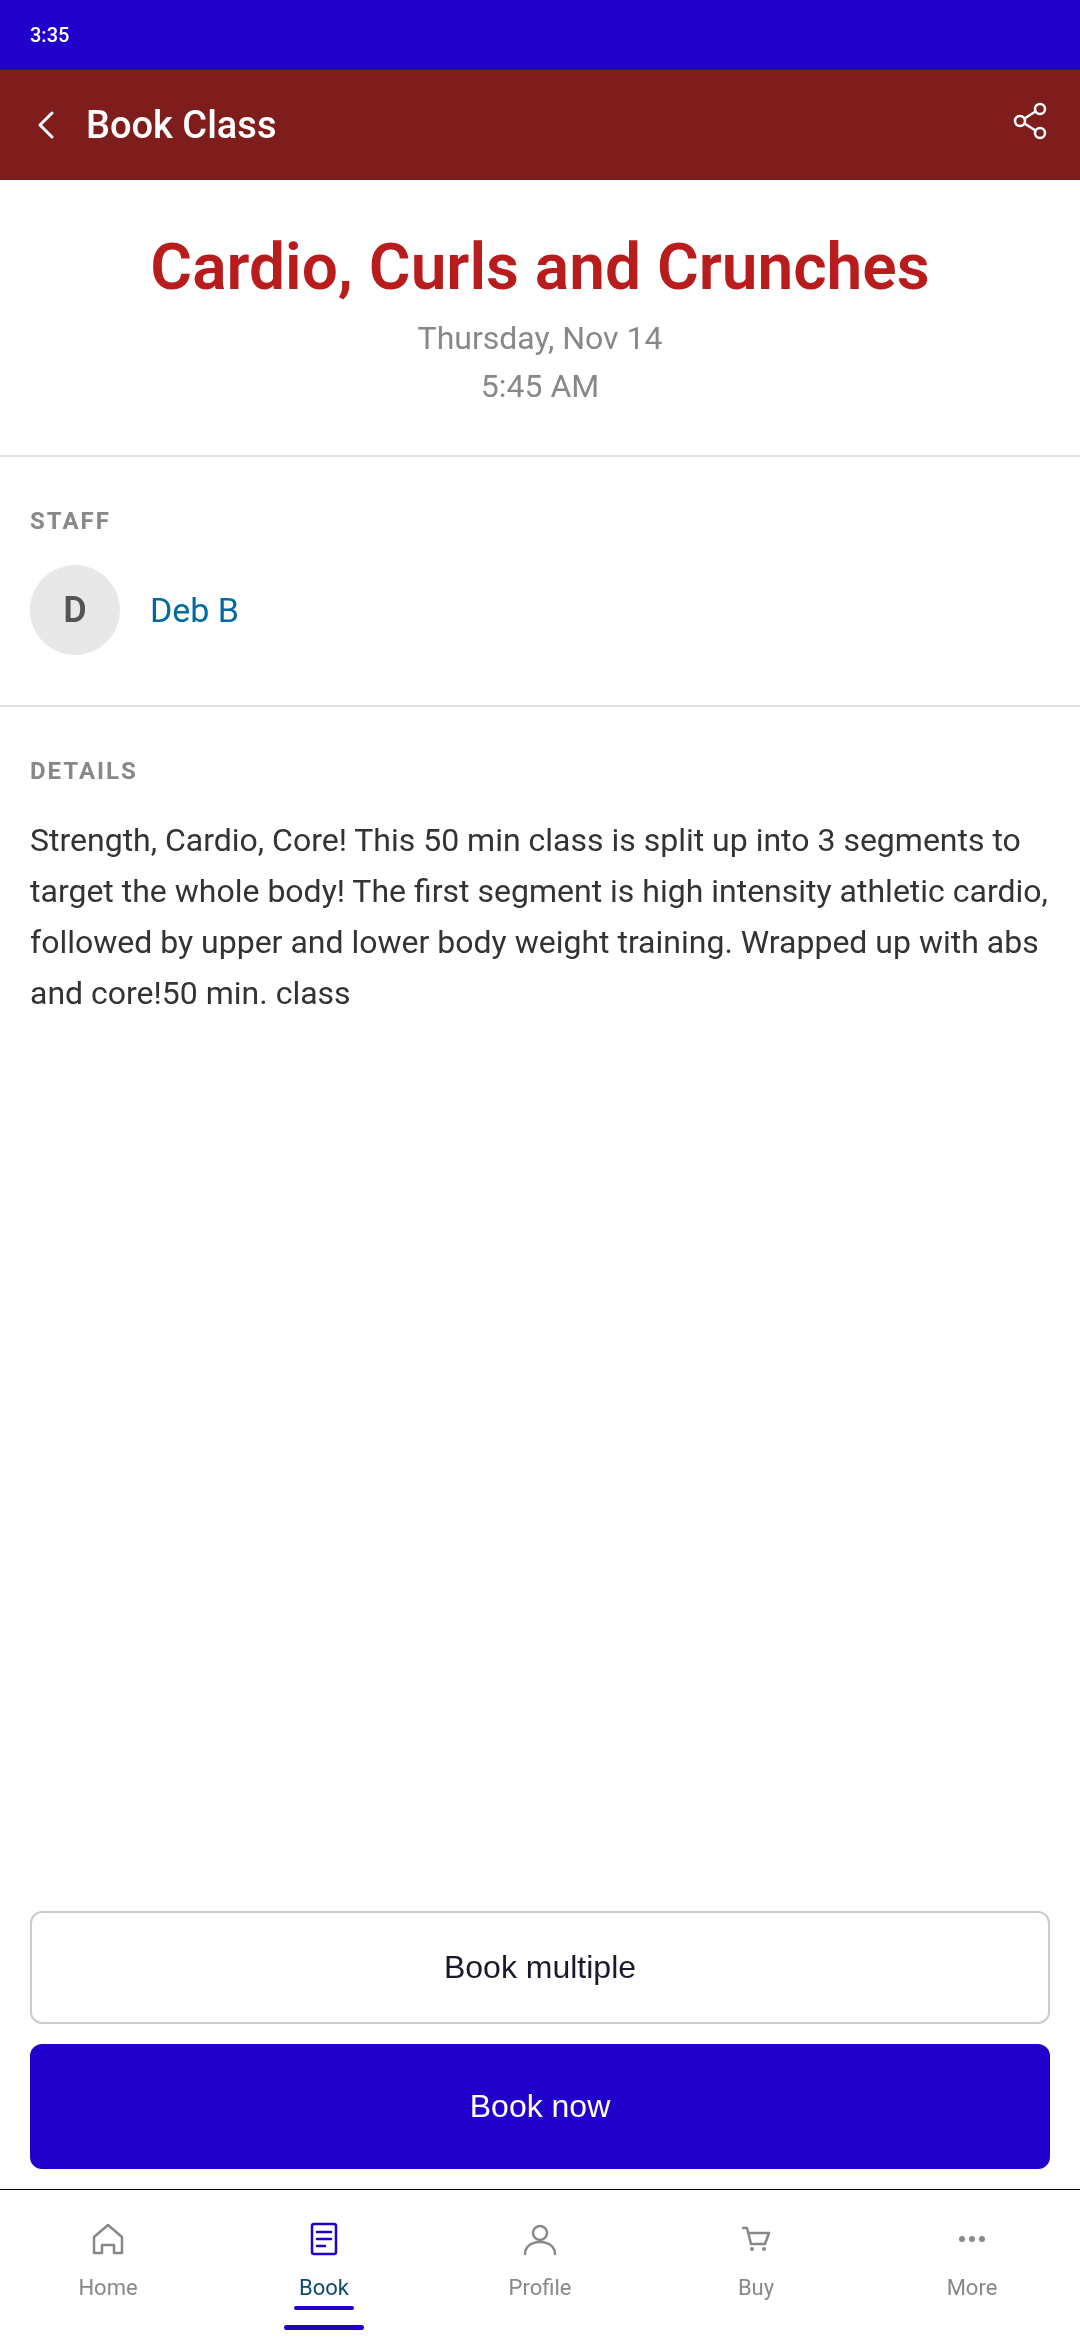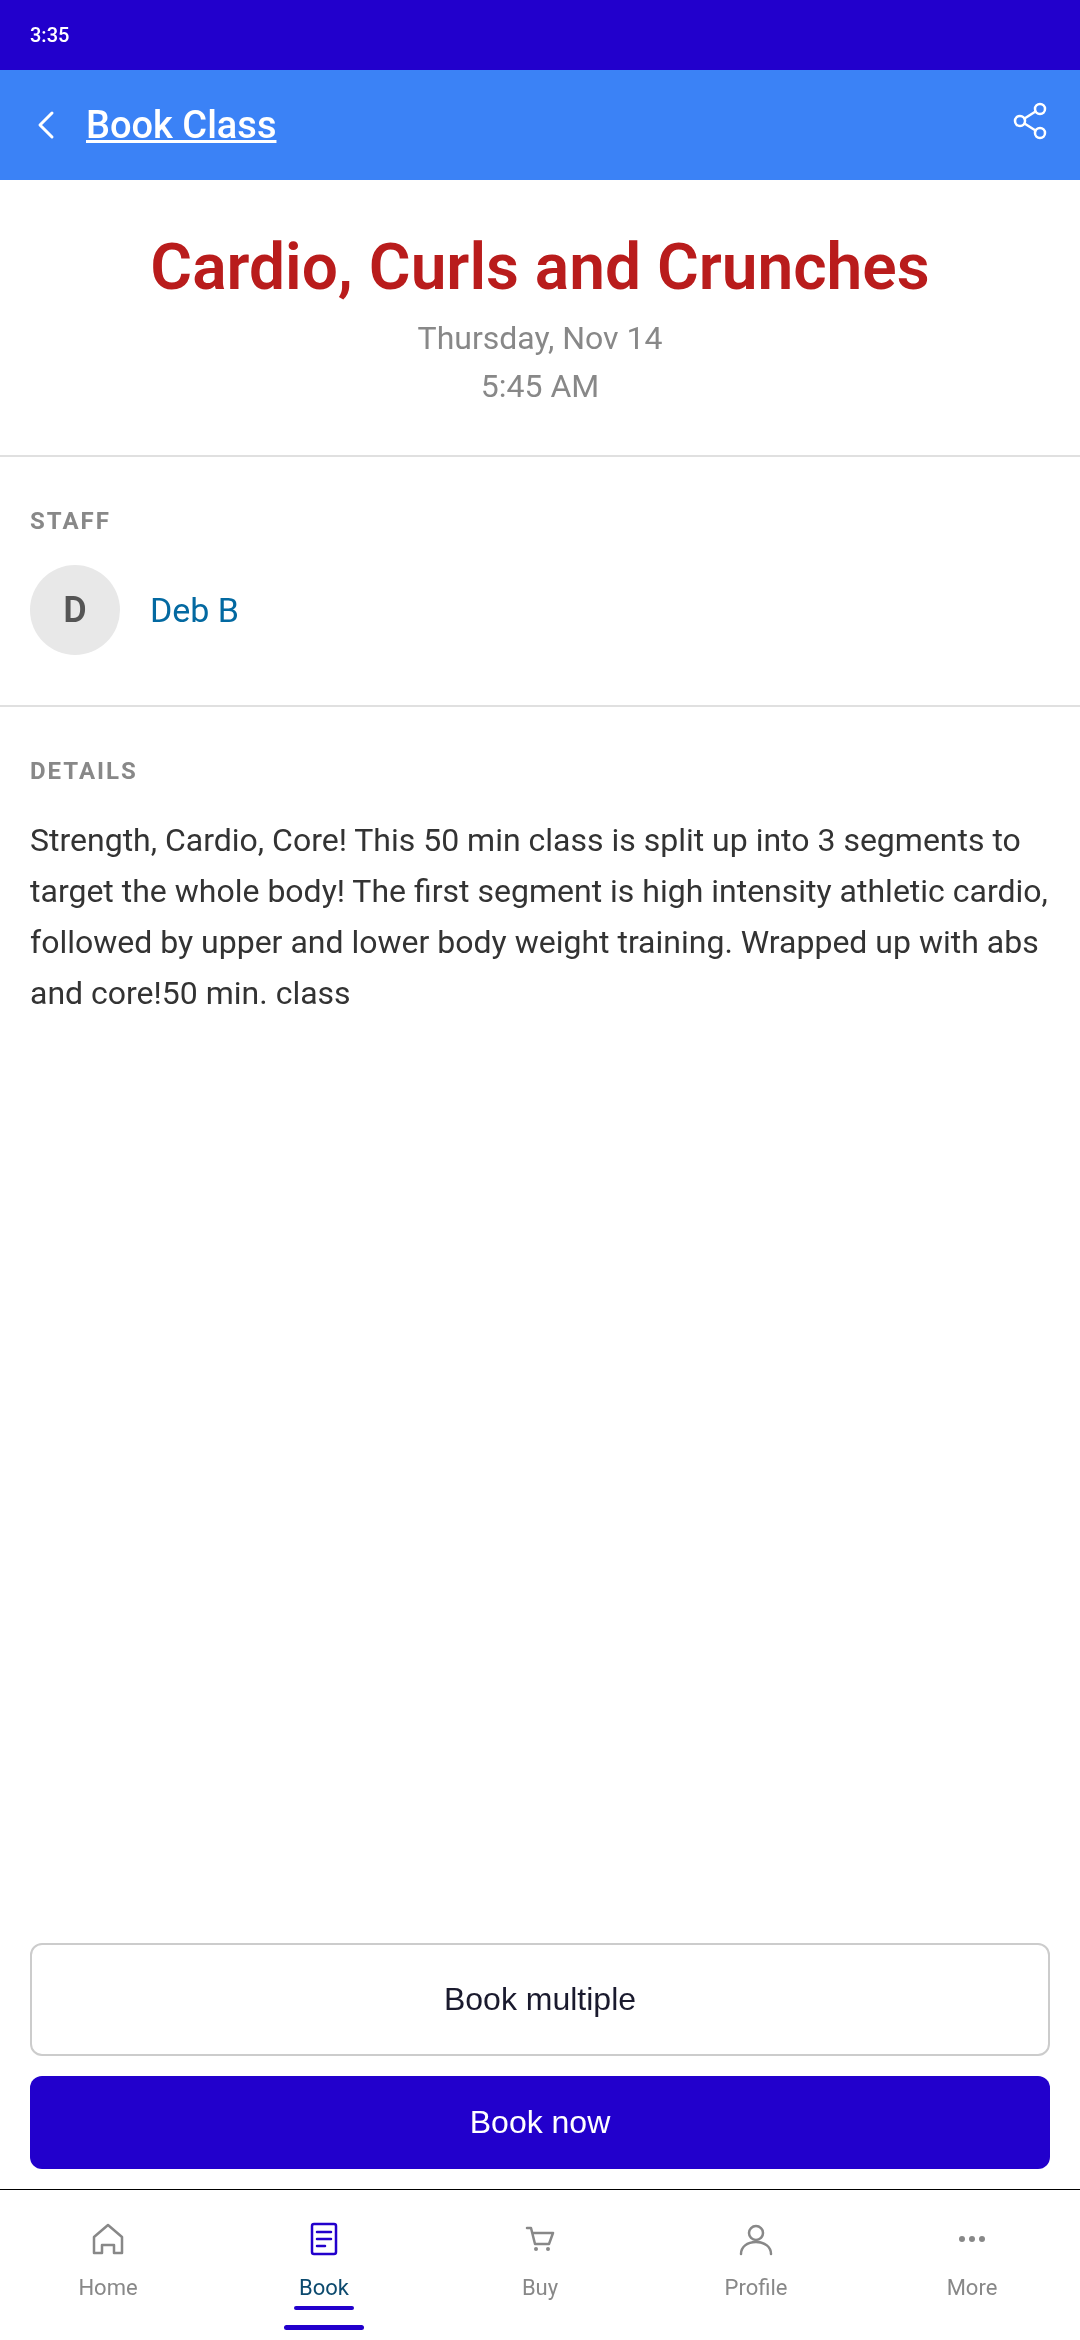--- a/index.html
+++ b/index.html
@@ -28,28 +28,27 @@
       padding: 2px 30px;
       font-size: 20px;
       font-weight: 500;
       height: 70px;
       display: flex;
       align-items: center;
     }
 
     
     .header {
-      background: #3b82f6;
+      background: #7f1d1d;
       color: white;
       display: flex;
       align-items: center;
       justify-content: space-between;
       padding: 20px 30px;
       height: 110px;
-      text-decoration: underline;
     }
 
     .header-left {
       display: flex;
       align-items: center;
       gap: 20px;
     }
 
     .back-icon {
       color: white;
@@ -183,21 +182,21 @@
       border-radius: 12px;
       background: #ffffff;
       font-size: 32px;
       font-weight: 500;
       color: #1a1a2e;
       cursor: pointer;
     }
 
     .btn-book-now {
       flex: 1.5;
-      padding: 28px 20px;
+      padding: 44px 20px;
       border: none;
       border-radius: 12px;
       background: #2200cc;
       font-size: 32px;
       font-weight: 500;
       color: #ffffff;
       cursor: pointer;
     }
 
     
@@ -343,39 +342,39 @@
           <line x1="12" y1="12" x2="26" y2="12" stroke="#2200cc" stroke-width="2.5" stroke-linecap="round"></line>
           <line x1="12" y1="19" x2="26" y2="19" stroke="#2200cc" stroke-width="2.5" stroke-linecap="round"></line>
           <line x1="12" y1="26" x2="20" y2="26" stroke="#2200cc" stroke-width="2.5" stroke-linecap="round"></line>
         </svg>
       </span>
       <span class="nav-label" style="color:#0c4a6e;">Book</span>
     </div>
     <div class="nav-item">
       <span class="nav-icon">
         <svg width="38" height="38" viewBox="0 0 38 38" fill="none">
+          <circle cx="19" cy="13" r="7" stroke="#888888" stroke-width="2.5" fill="none"></circle>
+          <path d="M4 34C4 27 10 22 19 22C28 22 34 27 34 34" stroke="#888888" stroke-width="2.5" stroke-linecap="round" fill="none"></path>
+        </svg>
+      </span>
+      <span class="nav-label">Profile</span>
+    </div>
+    <div class="nav-item">
+      <span class="nav-icon">
+        <svg width="38" height="38" viewBox="0 0 38 38" fill="none">
           <path d="M6 8H10L14 24H28L32 13H12" stroke="#888888" stroke-width="2.5" stroke-linecap="round" stroke-linejoin="round" fill="none"></path>
           <circle cx="15" cy="29" r="2" fill="#888888"></circle>
           <circle cx="27" cy="29" r="2" fill="#888888"></circle>
         </svg>
       </span>
       <span class="nav-label">Buy</span>
     </div>
     <div class="nav-item">
       <span class="nav-icon">
         <svg width="38" height="38" viewBox="0 0 38 38" fill="none">
-          <circle cx="19" cy="13" r="7" stroke="#888888" stroke-width="2.5" fill="none"></circle>
-          <path d="M4 34C4 27 10 22 19 22C28 22 34 27 34 34" stroke="#888888" stroke-width="2.5" stroke-linecap="round" fill="none"></path>
-        </svg>
-      </span>
-      <span class="nav-label">Profile</span>
-    </div>
-    <div class="nav-item">
-      <span class="nav-icon">
-        <svg width="38" height="38" viewBox="0 0 38 38" fill="none">
           <circle cx="9" cy="19" r="3" fill="#888888"></circle>
           <circle cx="19" cy="19" r="3" fill="#888888"></circle>
           <circle cx="29" cy="19" r="3" fill="#888888"></circle>
         </svg>
       </span>
       <span class="nav-label">More</span>
     </div>
   </nav>
 </div>
 

